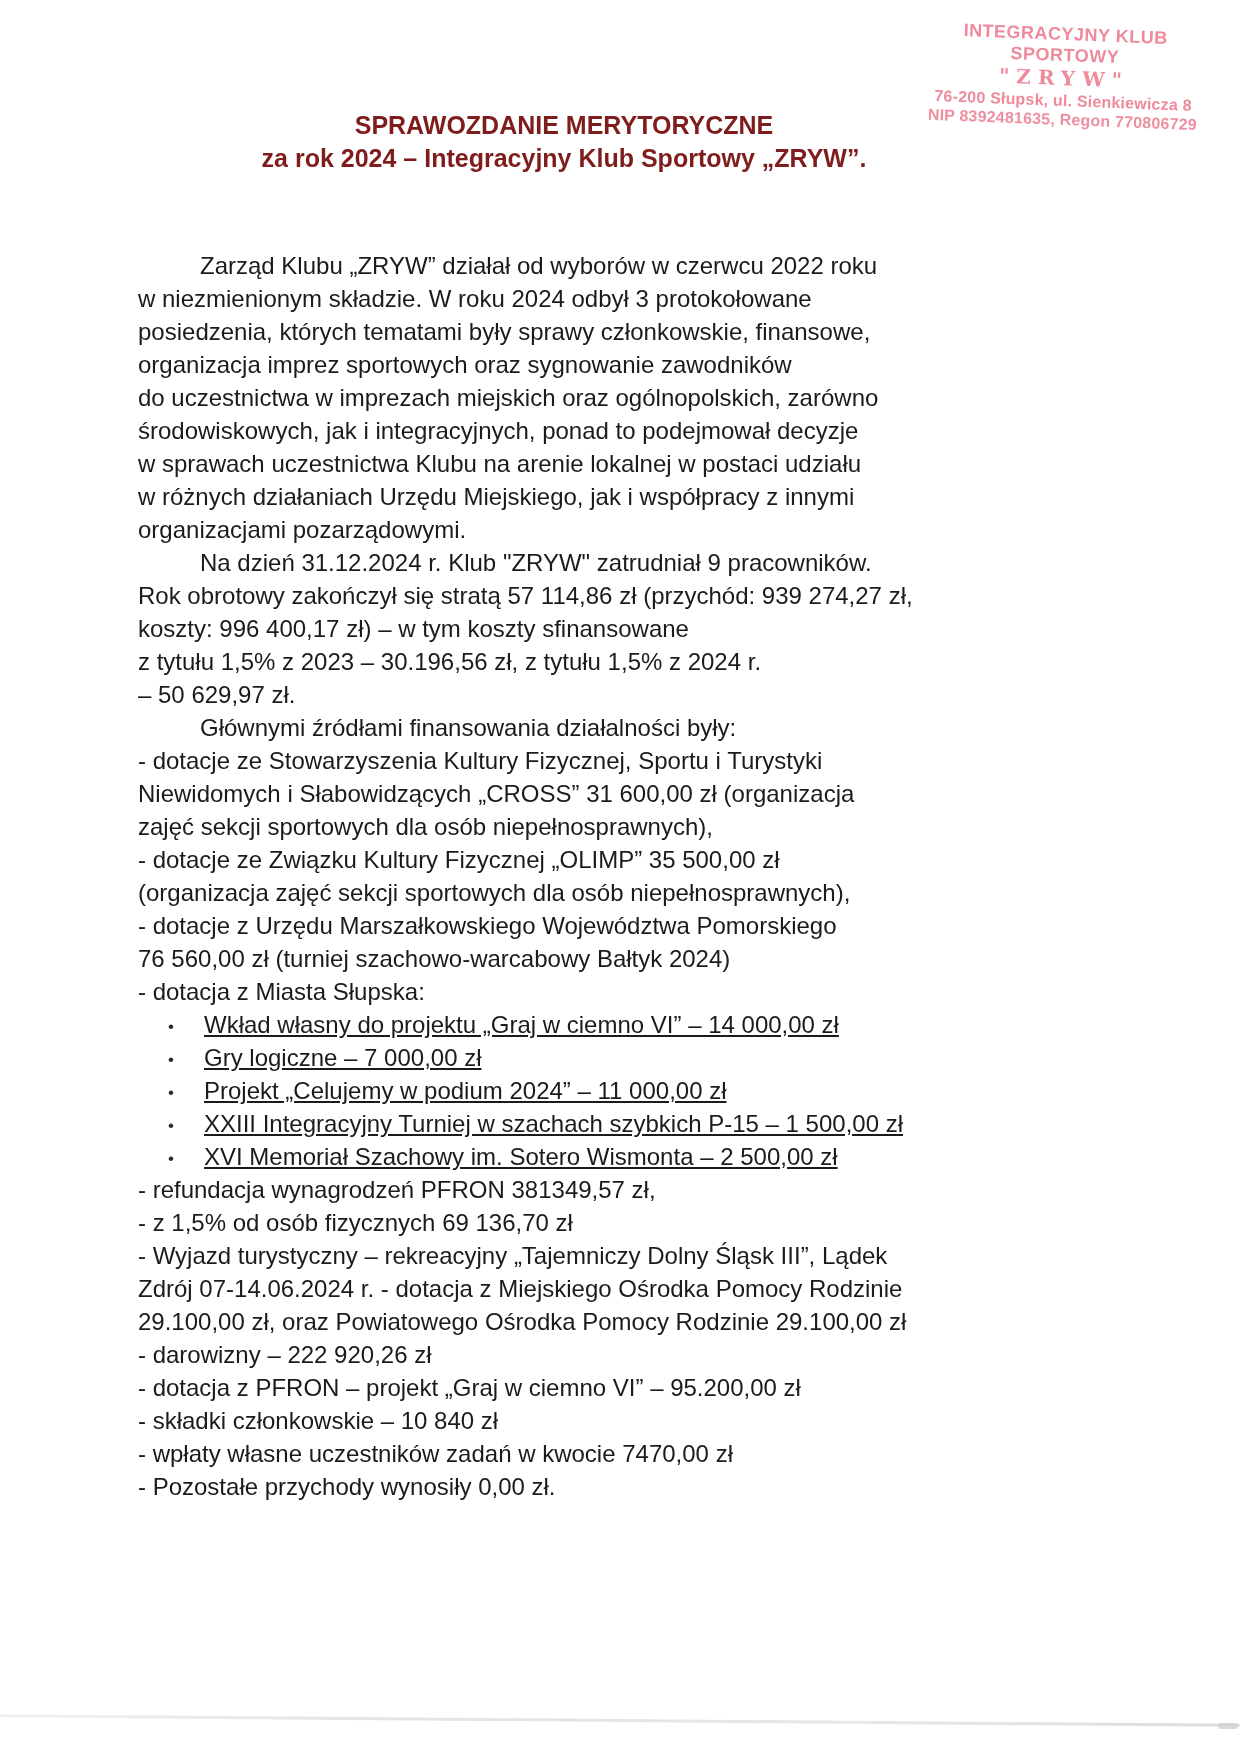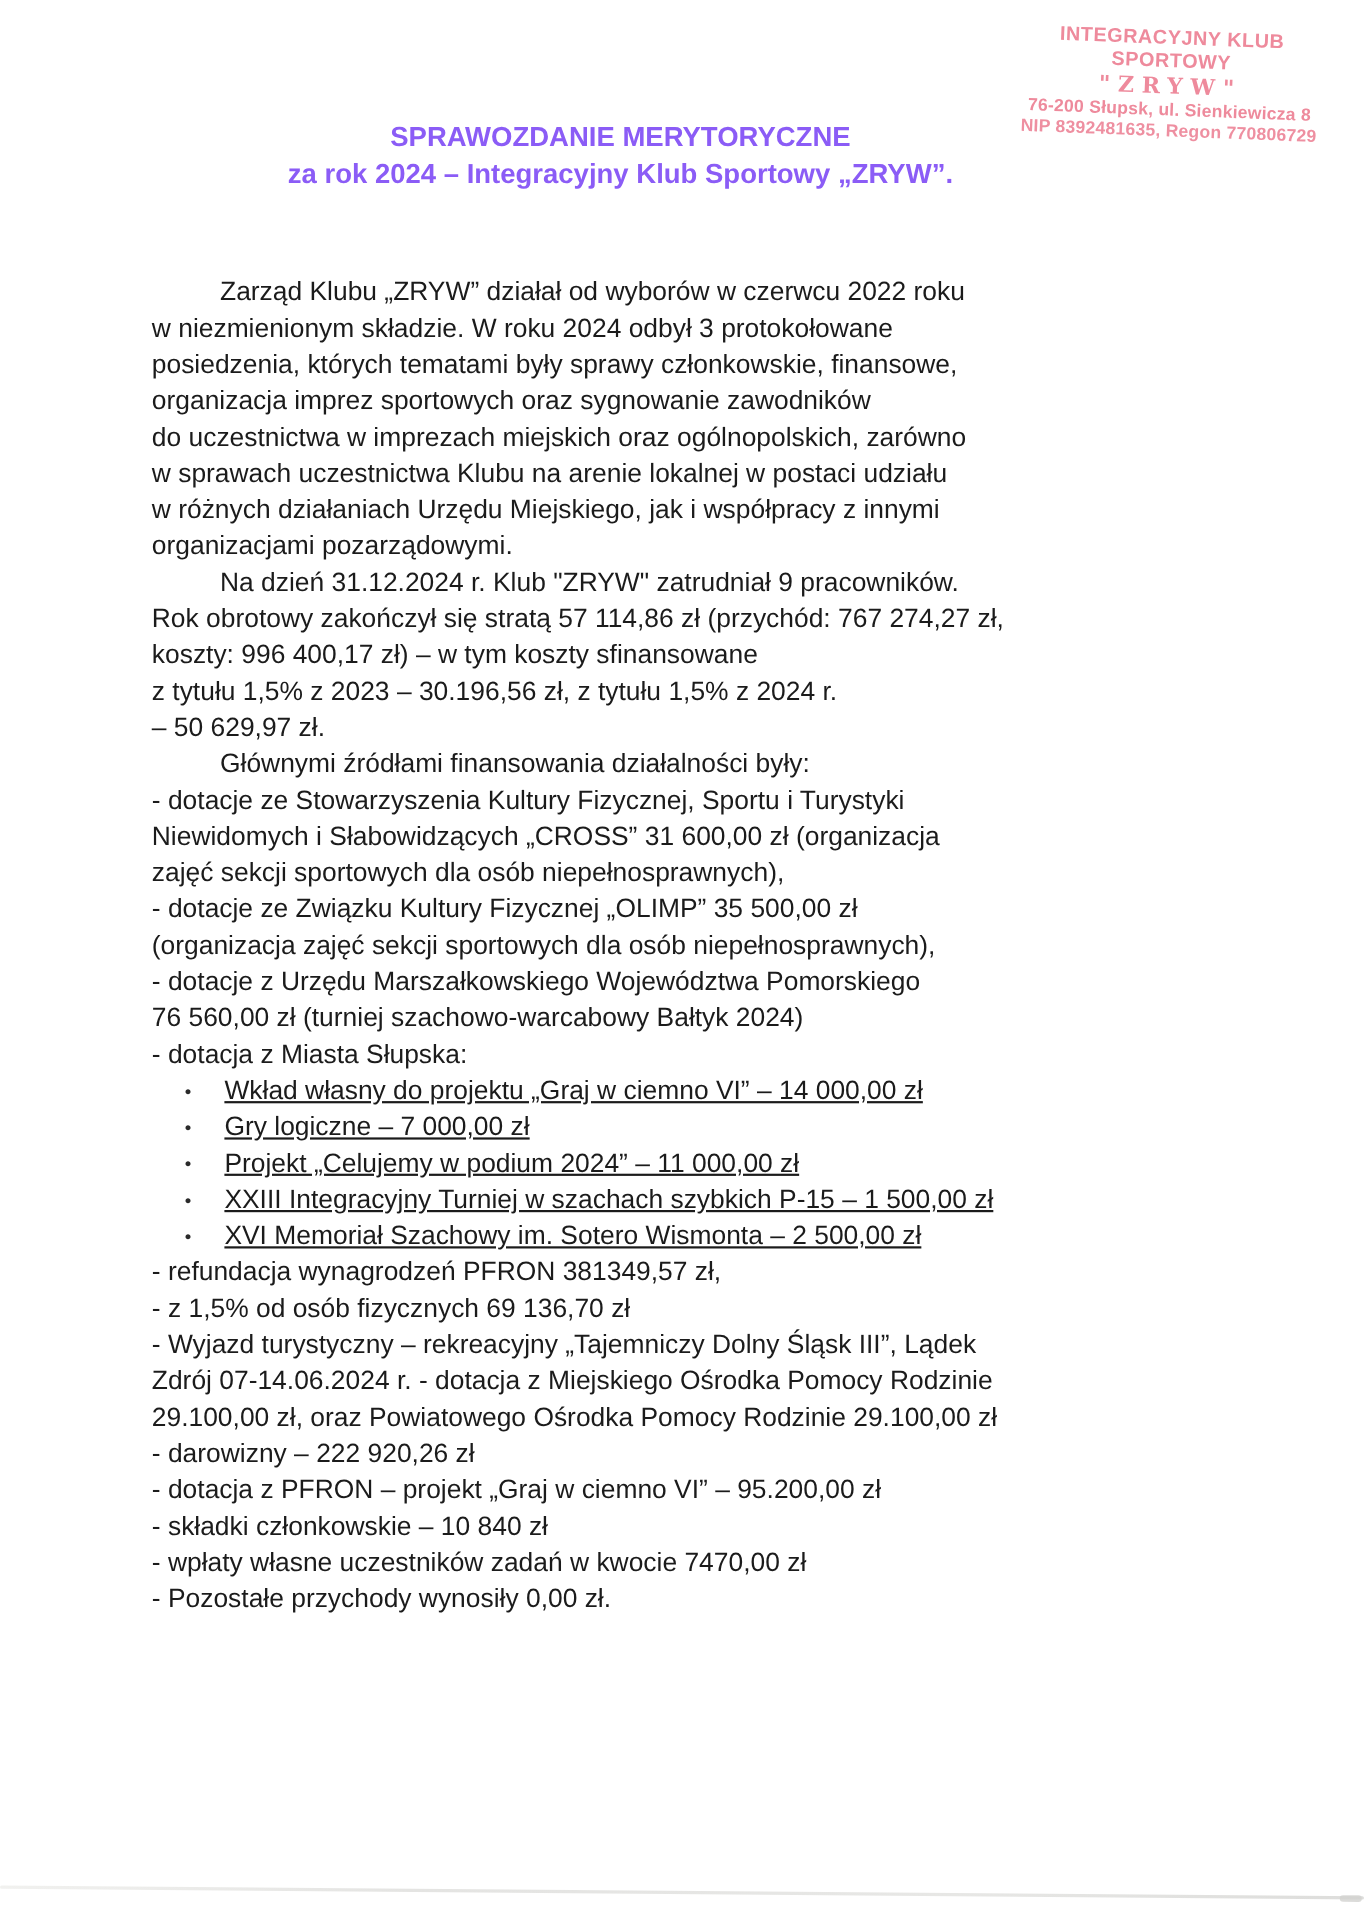--- a/index.html
+++ b/index.html
@@ -24,21 +24,21 @@
   }
   .stamp .s-org  { font-size:18px; font-weight:bold; letter-spacing:0.5px; }
   .stamp .s-name { font-family:"DejaVu Serif","Liberation Serif",serif;
                    font-size:20px; font-weight:bold; letter-spacing:7px; margin:1px 0; }
   .stamp .s-addr, .stamp .s-nip { font-size:16px; font-weight:bold; letter-spacing:0.2px; }
   .stamp .s-nip { opacity:0.95; }
 
   .title-block {
     position:absolute; left:138px; top:109px; width:852px;
     text-align:center; font-weight:bold; font-size:25px; line-height:33px;
-    color:#8b5cf6;
+    color:#7f1d1d;
   }
 
   .content {
     position:absolute; left:138px; top:249px; width:870px;
     font-size:24px; line-height:33px; color:#1b1b1b;
   }
   .ln { height:33px; white-space:nowrap; }
   .ind { padding-left:62px; }
 
   .bullet-row { height:33px; padding-left:30px; white-space:nowrap;text-decoration:underline; }
@@ -78,26 +78,27 @@
     <div>za rok 2024 – Integracyjny Klub Sportowy „ZRYW”.</div>
   </div>
 
   <div class="content">
 
     <div class="ln ind">Zarząd Klubu „ZRYW” działał od wyborów w czerwcu 2022 roku</div>
     <div class="ln">w niezmienionym składzie. W roku 2024 odbył 3 protokołowane</div>
     <div class="ln">posiedzenia, których tematami były sprawy członkowskie, finansowe,</div>
     <div class="ln">organizacja imprez sportowych oraz sygnowanie zawodników</div>
     <div class="ln">do uczestnictwa w imprezach miejskich oraz ogólnopolskich, zarówno</div>
+    <div class="ln">środowiskowych, jak i integracyjnych, ponad to podejmował decyzje</div>
     <div class="ln">w sprawach uczestnictwa Klubu na arenie lokalnej w postaci udziału</div>
     <div class="ln">w różnych działaniach Urzędu Miejskiego, jak i współpracy z innymi</div>
     <div class="ln">organizacjami pozarządowymi.</div>
 
     <div class="ln ind">Na dzień 31.12.2024 r. Klub "ZRYW" zatrudniał 9 pracowników.</div>
-    <div class="ln">Rok obrotowy zakończył się stratą 57 114,86 zł (przychód: 767 274,27 zł,</div>
+    <div class="ln">Rok obrotowy zakończył się stratą 57 114,86 zł (przychód: 939 274,27 zł,</div>
     <div class="ln">koszty: 996 400,17 zł) – w tym koszty sfinansowane</div>
     <div class="ln">z tytułu 1,5% z 2023 – 30.196,56 zł, z tytułu 1,5% z 2024 r.</div>
     <div class="ln">– 50 629,97 zł.</div>
 
     <div class="ln ind">Głównymi źródłami finansowania działalności były:</div>
 
     <div class="ln">- dotacje ze Stowarzyszenia Kultury Fizycznej, Sportu i Turystyki</div>
     <div class="ln">Niewidomych i Słabowidzących „CROSS” 31 600,00 zł (organizacja</div>
     <div class="ln">zajęć sekcji sportowych dla osób niepełnosprawnych),</div>
     <div class="ln">- dotacje ze Związku Kultury Fizycznej „OLIMP” 35 500,00 zł</div>

